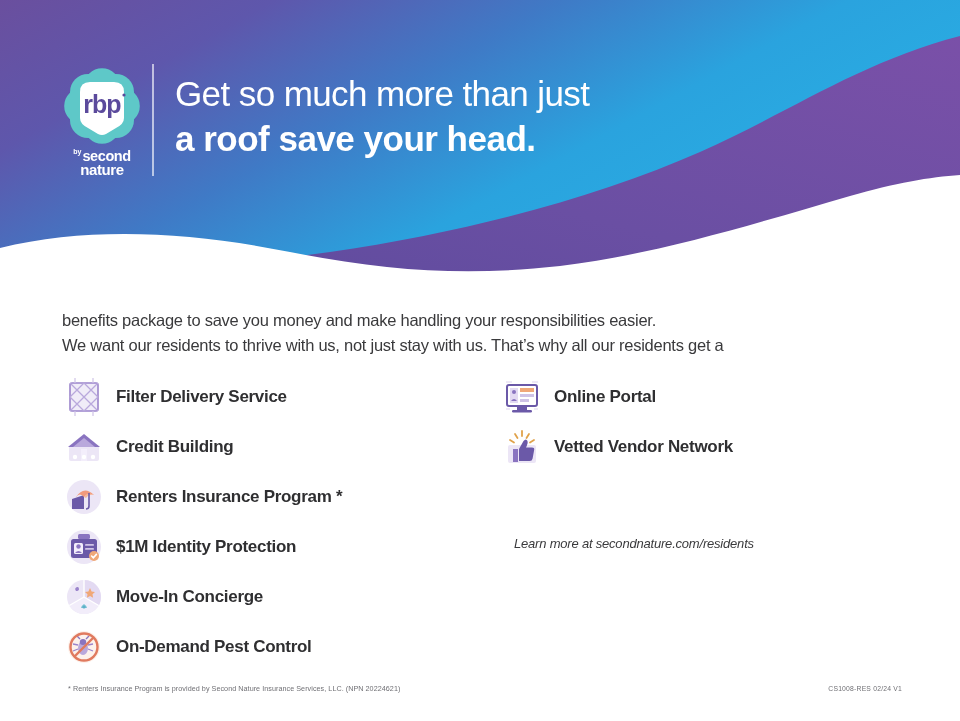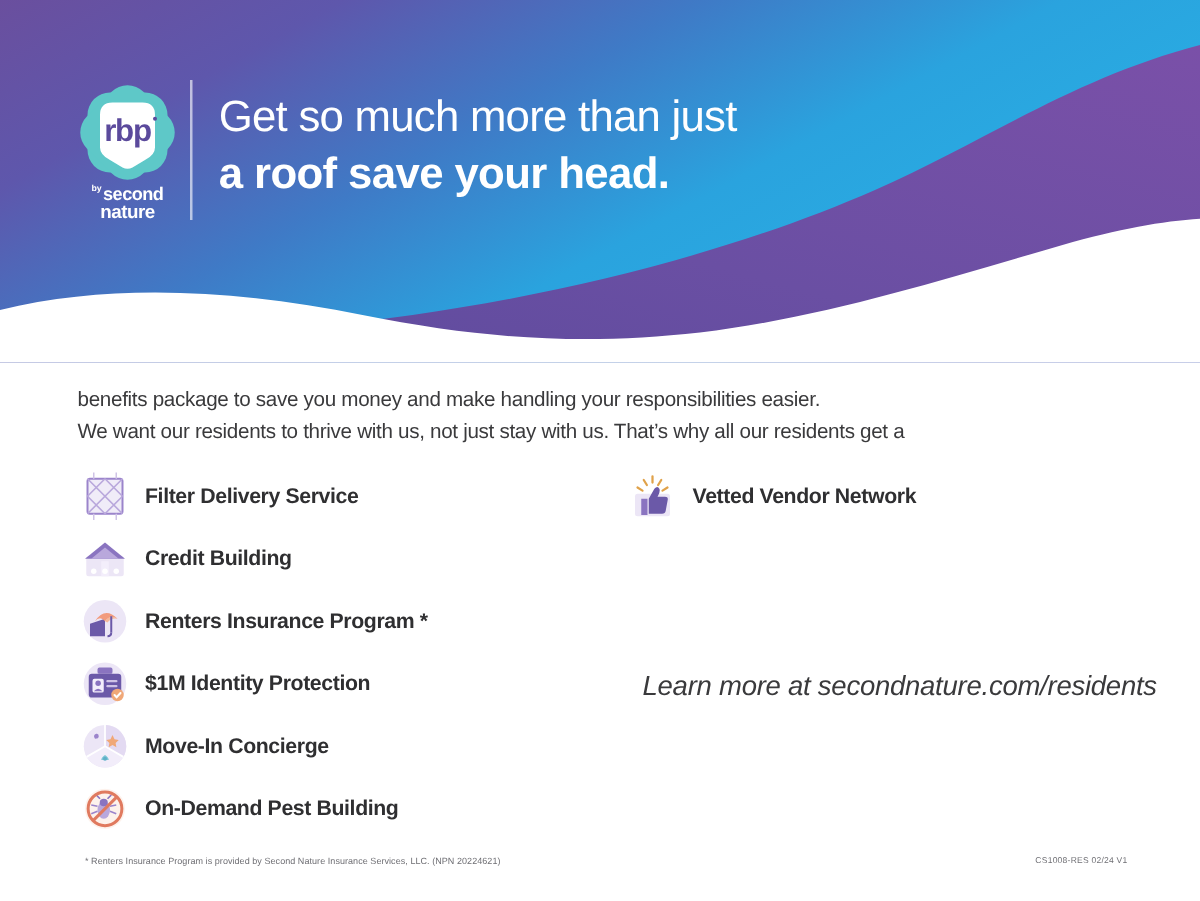--- a/index.html
+++ b/index.html
@@ -143,21 +143,21 @@
     font-weight: 600;
     color: #2f2f31;
     letter-spacing: -0.3px;
     white-space: nowrap;
   }
 
   
   .learn-more {
     position: absolute;
     left: 514px; top: 536px;
-    font-size: 22px;
+    font-size: 13px;
     font-style: italic;
     color: #3a3a3c;
     letter-spacing: -0.2px;
     white-space: nowrap;
   }
 
   
   .footnote {
     position: absolute;
     left: 68px; top: 684px;
@@ -324,27 +324,44 @@
           <svg viewBox="0 0 44 44">
             <circle cx="22" cy="22" r="16" fill="#fdf2ec"></circle>
             <ellipse cx="21" cy="23" rx="5" ry="7" fill="#b9a8dc"></ellipse>
             <ellipse cx="21" cy="17" rx="3.2" ry="3" fill="#8a74c0"></ellipse>
             <path d="M18,14 l-3,-3 M24,14 l3,-3" stroke="#8a74c0" stroke-width="1.4" fill="none"></path>
             <path d="M16,20 l-5,-1 M16,24 l-5,2 M26,20 l5,-1 M26,24 l5,2" stroke="#9b84cb" stroke-width="1.3" fill="none"></path>
             <circle cx="22" cy="22" r="13.5" fill="none" stroke="#e07a5f" stroke-width="2.4"></circle>
             <line x1="12.5" y1="31.5" x2="31.5" y2="12.5" stroke="#e07a5f" stroke-width="2.4"></line>
           </svg>
         </span>
-        <span class="benefit-label">On-Demand Pest Building</span>
+        <span class="benefit-label">On-Demand Pest Control</span>
       </div>
 
     </div>
 
     <div class="col col-right">
 
+      <div class="benefit">
+        <span class="benefit-icon">
+          <svg viewBox="0 0 44 44">
+            <rect x="7" y="10" width="30" height="21" rx="2" fill="#ffffff" stroke="#6b59a8" stroke-width="2"></rect>
+            <rect x="10" y="13" width="8" height="15" fill="#e3daf2"></rect>
+            <rect x="20" y="13" width="14" height="4" fill="#f0a878"></rect>
+            <rect x="20" y="19" width="14" height="3" fill="#cfc3e6"></rect>
+            <rect x="20" y="24" width="9" height="3" fill="#cfc3e6"></rect>
+            <circle cx="14" cy="17" r="2" fill="#8a74c0"></circle>
+            <path d="M11,26 q3,-4 6,0 Z" fill="#8a74c0"></path>
+            <rect x="17" y="31" width="10" height="4" fill="#6b59a8"></rect>
+            <rect x="12" y="35" width="20" height="2.4" rx="1.2" fill="#6b59a8"></rect>
+            <path d="M6,7 h6 M32,7 h6 M6,34 h4 M34,34 h4" stroke="#ddd4ee" stroke-width="1.2"></path>
+          </svg>
+        </span>
+        <span class="benefit-label">Online Portal</span>
+      </div>
 
 
       <div class="benefit">
         <span class="benefit-icon">
           <svg viewBox="0 0 44 44">
             <rect x="8" y="20" width="28" height="18" rx="2" fill="#ece6f6"></rect>
             <path d="M22,6 v5 M15,9 l2.5,4 M29,9 l-2.5,4 M10,15 l4,2.5 M34,15 l-4,2.5" stroke="#e0a24a" stroke-width="1.8" stroke-linecap="round"></path>
             <path d="M13,24 h5 v13 h-5 Z" fill="#8a74c0"></path>
             <path d="M19,24 l4.5,-8 q2.5,-3 4,0 q0.8,2 -0.8,5 l-0.7,1.4 h6 q2.6,0 2.2,2.4 l-1.6,8.6 q-0.4,2.6 -3,2.6 h-10.6 Z" fill="#6b59a8"></path>
           </svg>

